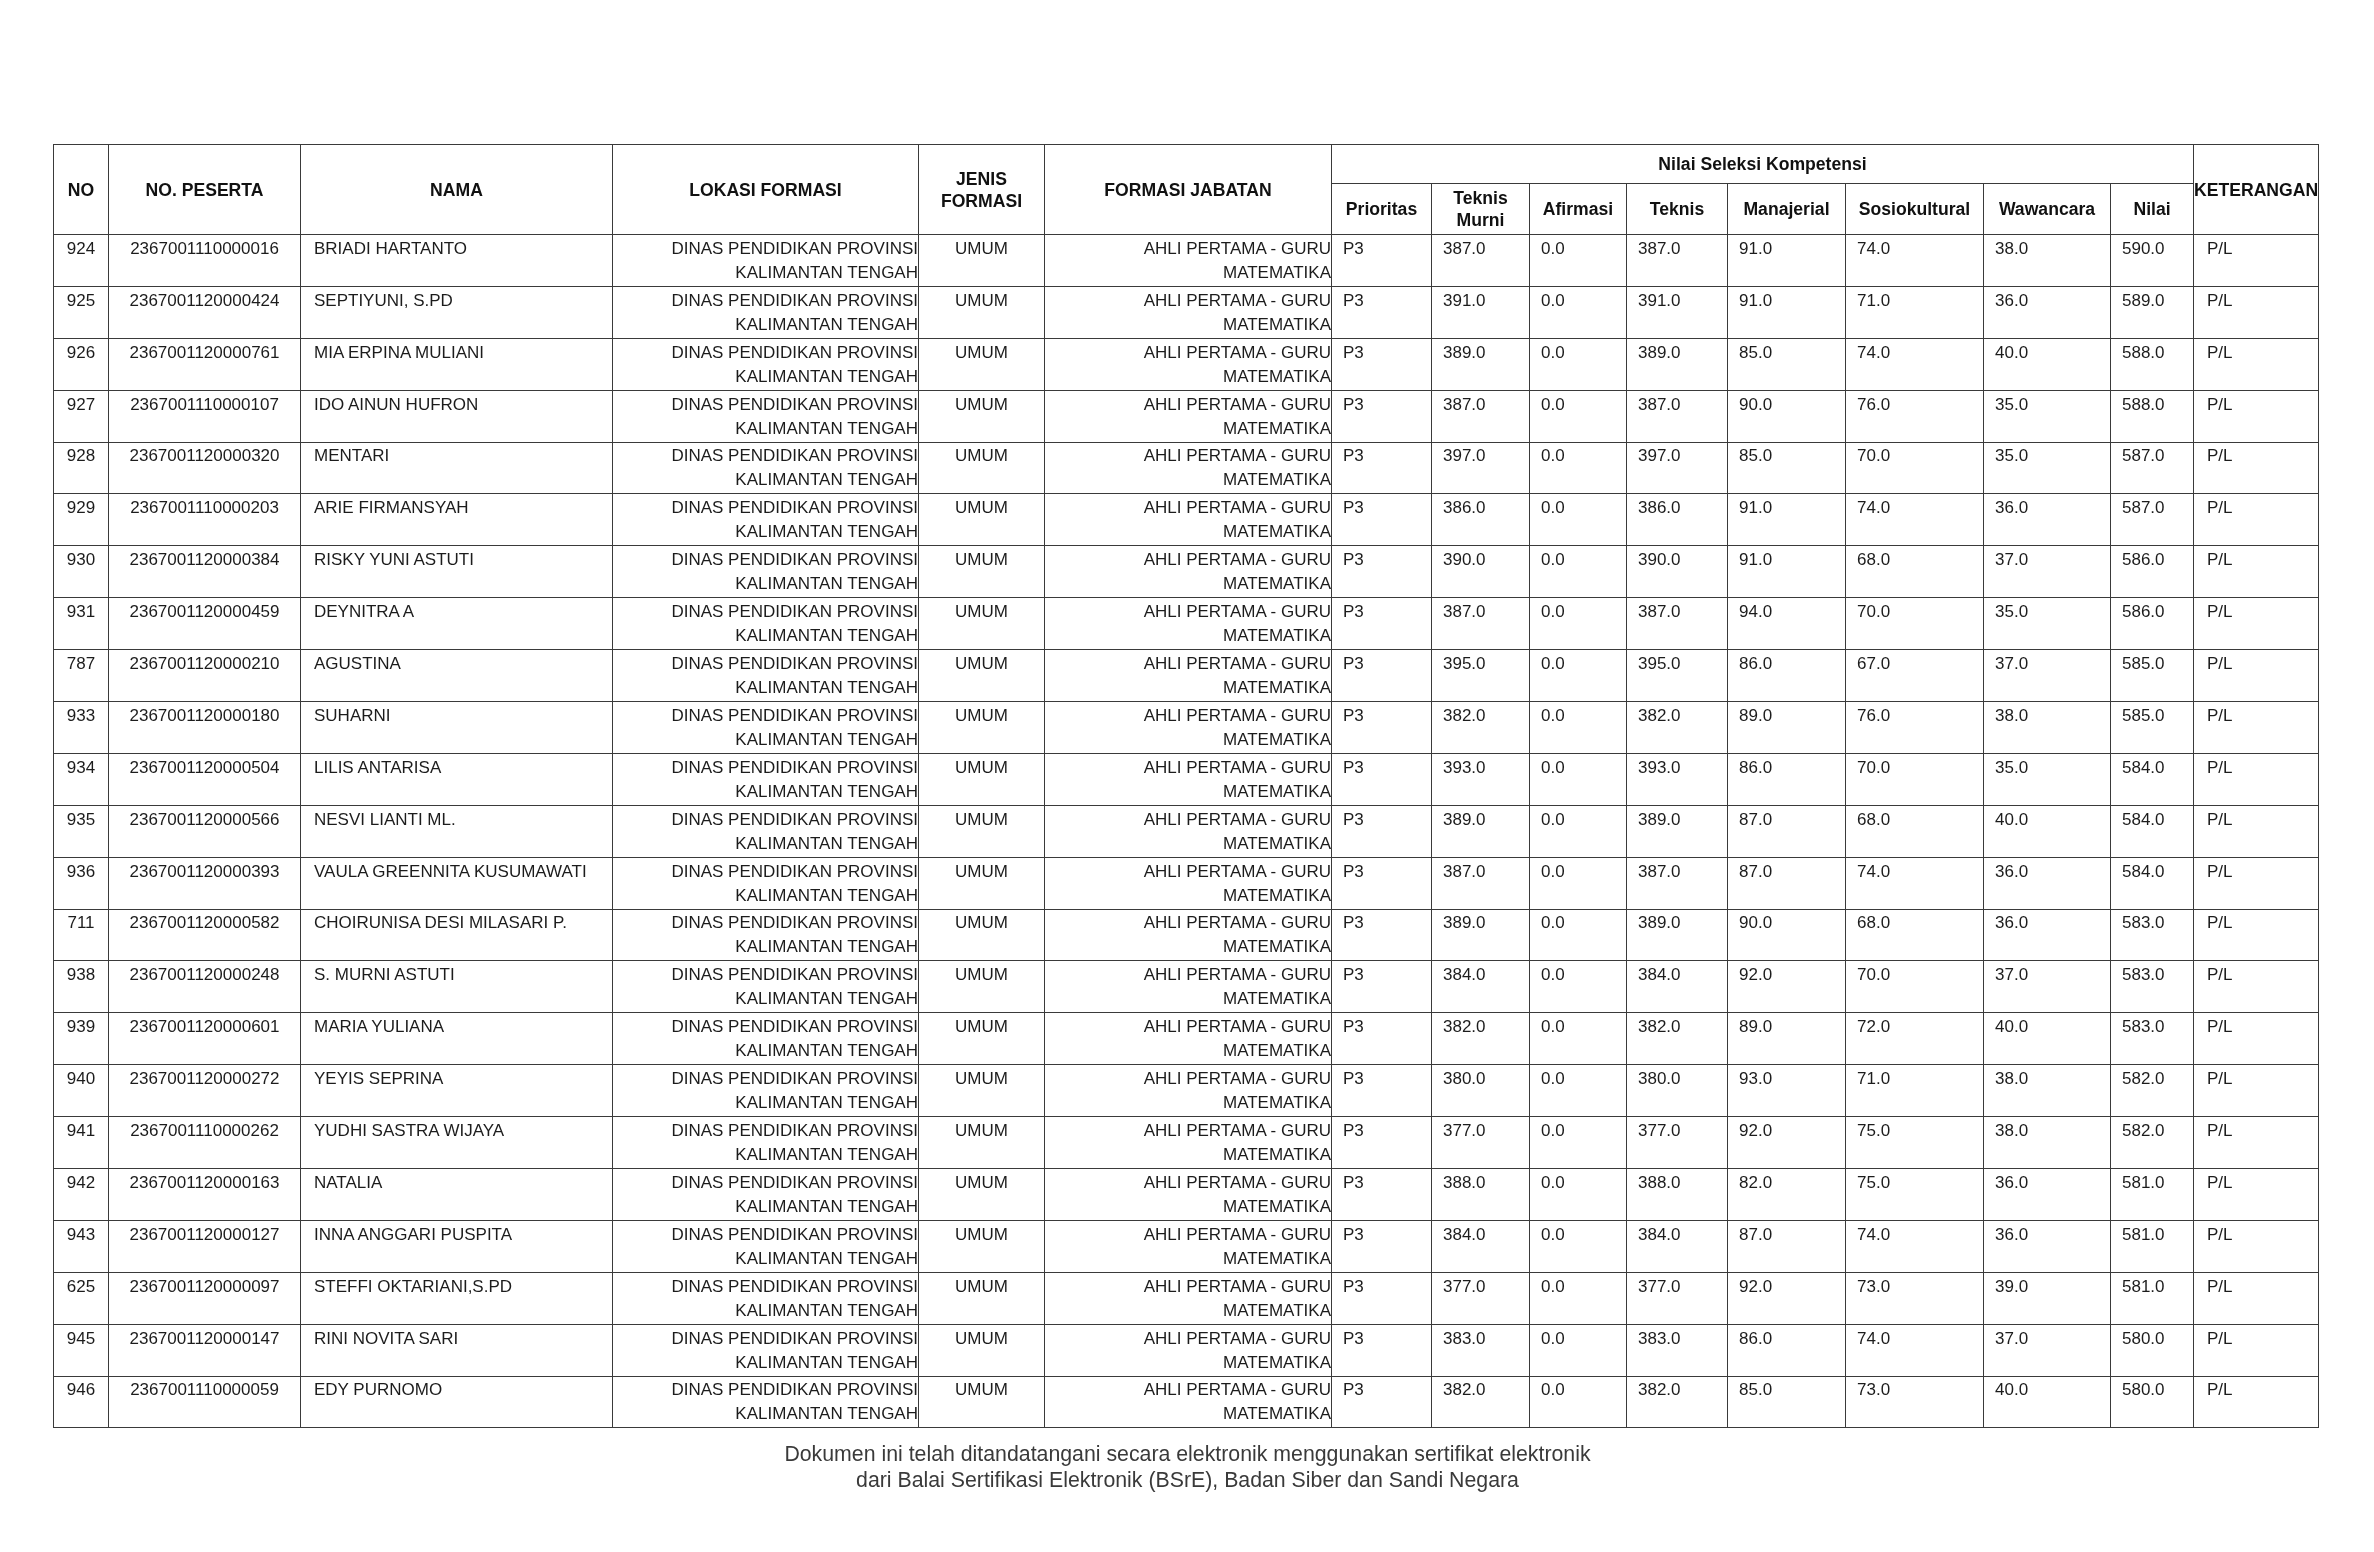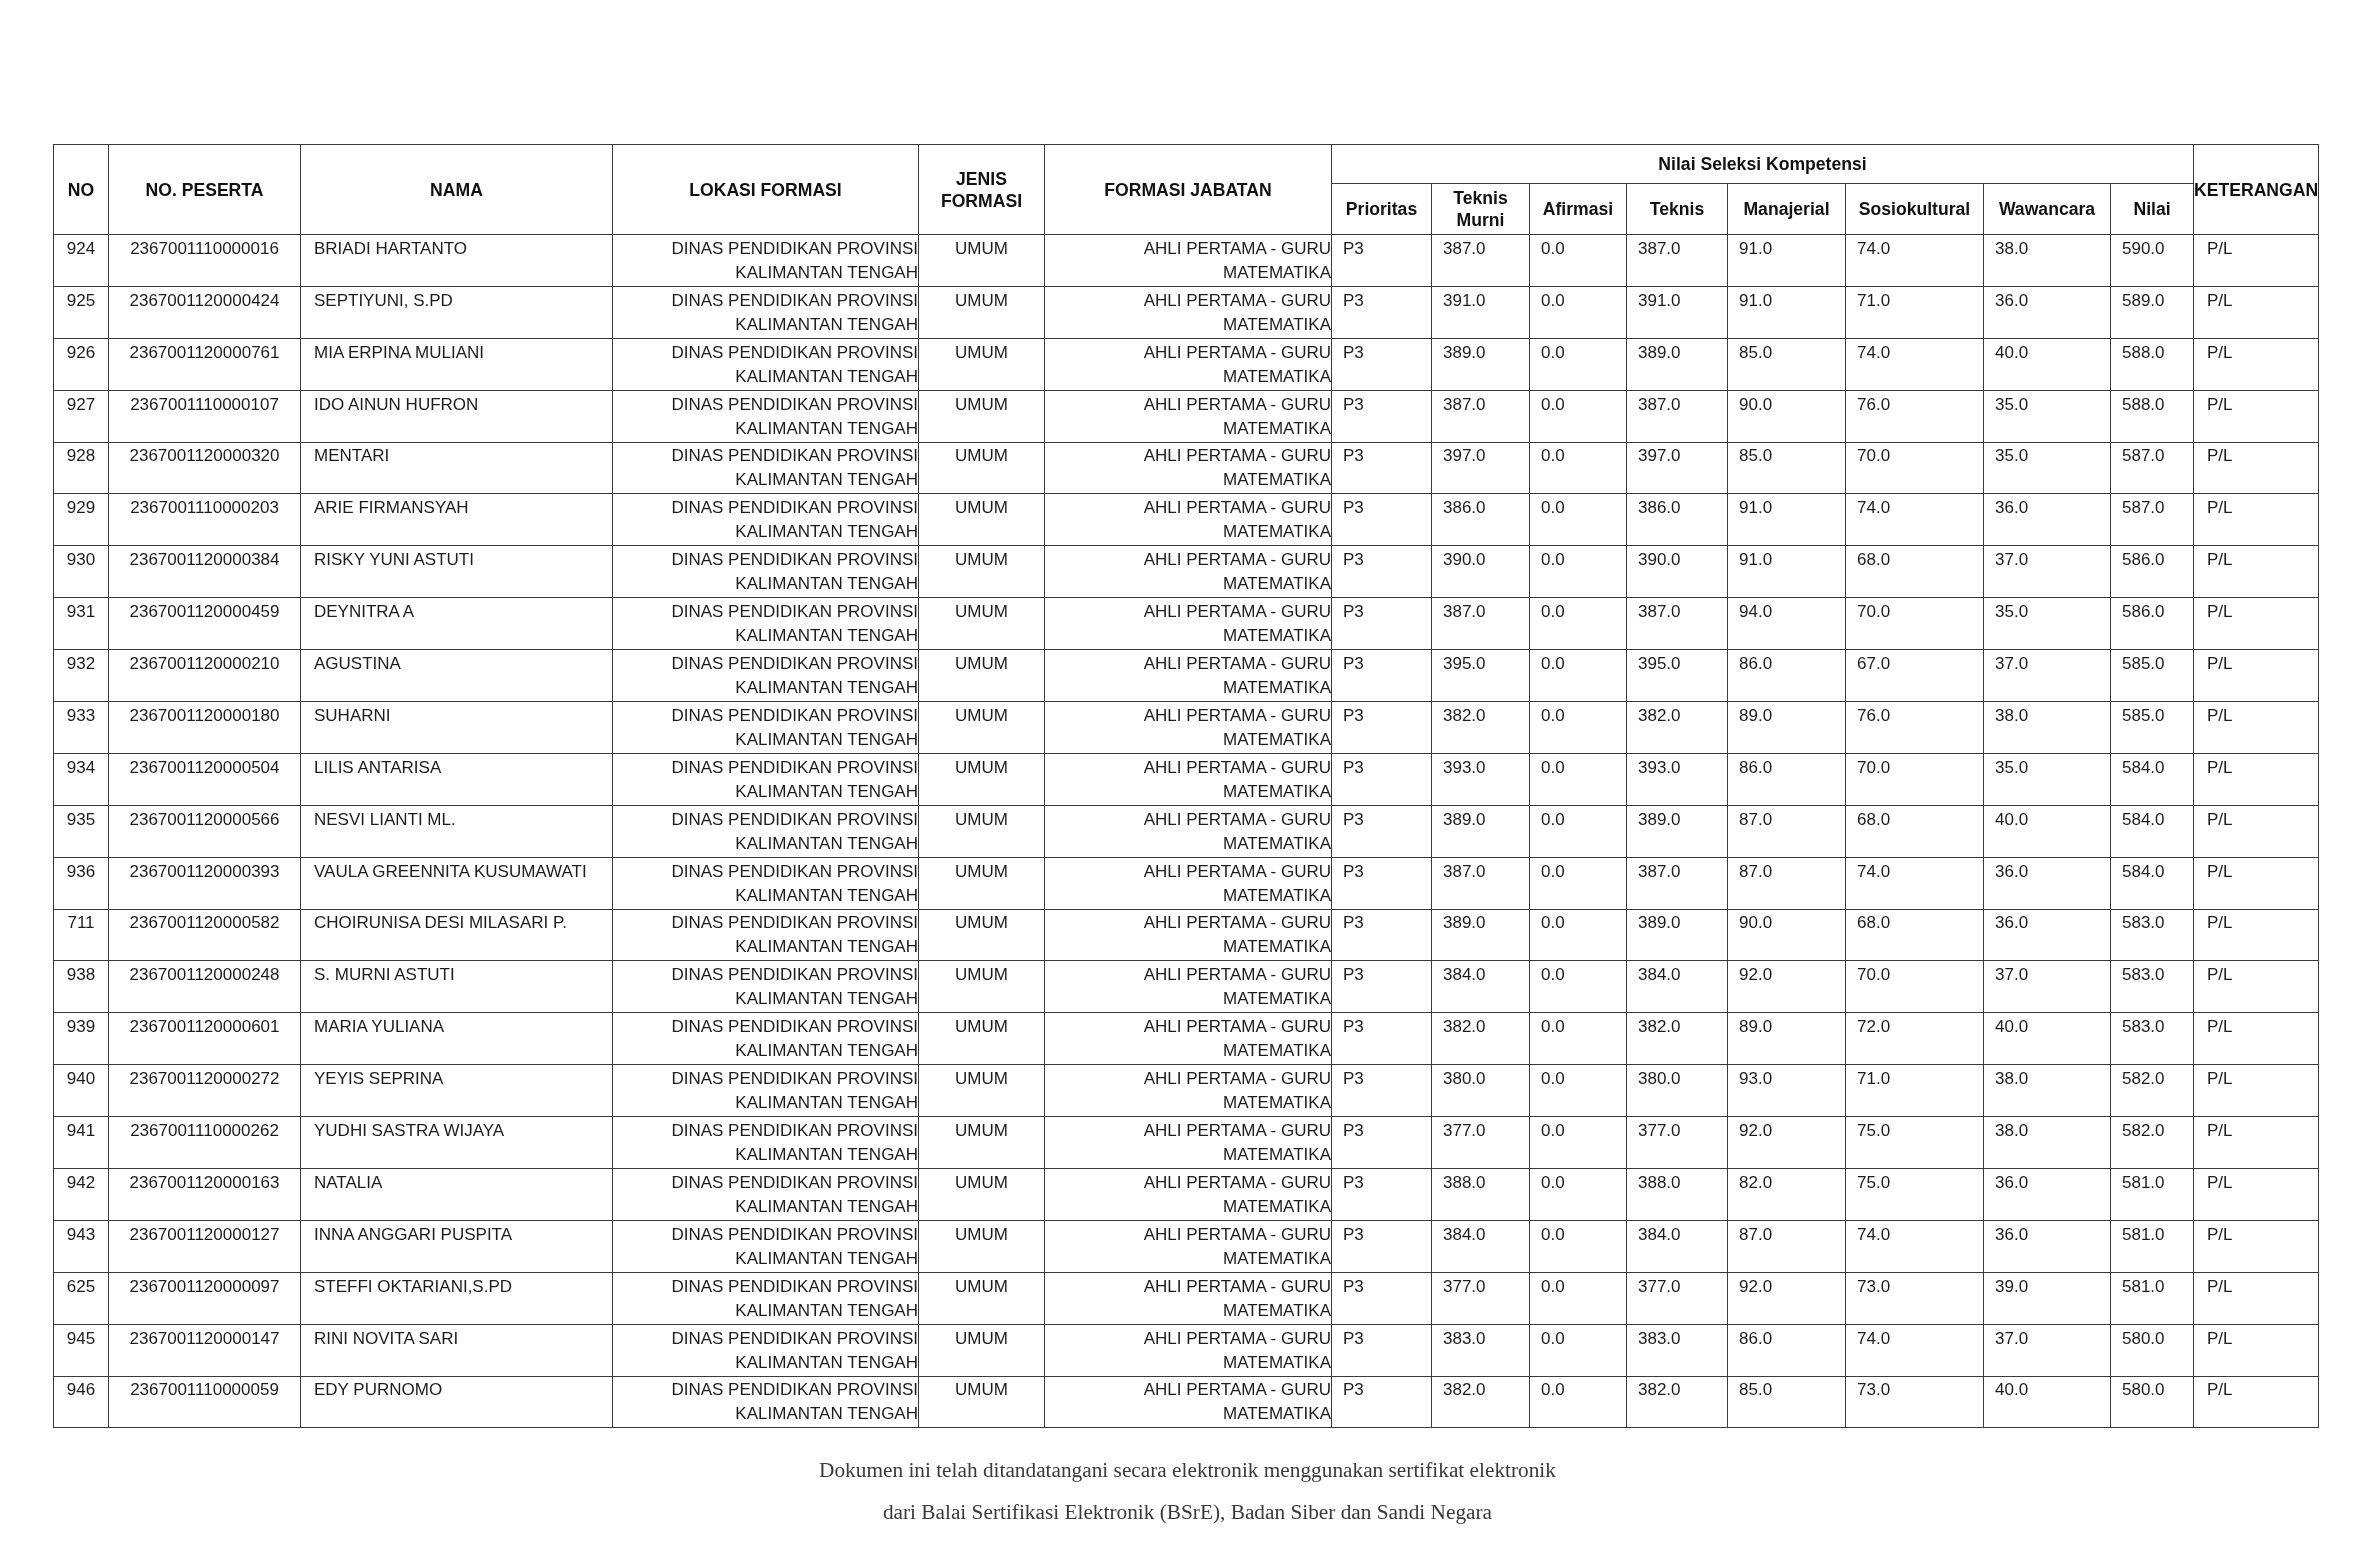--- a/index.html
+++ b/index.html
@@ -30,21 +30,21 @@
   }
   .tbl td.c { text-align: center; }
   .tbl td.pl { padding-left: 13px; }
   .tbl td.pl2 { padding-left: 11px; }
   .tbl td.wrap { white-space: normal; text-align: right; }
   .footer {
     position: absolute; left: 0; width: 2375px; top: 1441px;
     text-align: center; font-family: "Liberation Sans", sans-serif;
     font-size: 21.3px; line-height: 26px; color: #3a3a3a;
   }
-  .footer div { margin: 16px; font-family: Liberation Serif, serif; }
+  .footer div { margin: 0; }
 </style>
 </head>
 <body>
 
 <table class="tbl">
   <colgroup>
     <col style="width:55px">
     <col style="width:192px">
     <col style="width:312px">
     <col style="width:306px">
@@ -213,21 +213,21 @@
         <td class="pl2">387.0</td>
         <td class="pl2">0.0</td>
         <td class="pl2">387.0</td>
         <td class="pl2">94.0</td>
         <td class="pl2">70.0</td>
         <td class="pl2">35.0</td>
         <td class="pl2">586.0</td>
         <td class="pl">P/L</td>
       </tr>
       <tr>
-        <td class="c">932</td>
+        <td class="c">787</td>
         <td class="c">2367001120000210</td>
         <td class="pl">AGUSTINA</td>
         <td class="pl wrap">DINAS PENDIDIKAN PROVINSI KALIMANTAN TENGAH</td>
         <td class="c">UMUM</td>
         <td class="pl wrap">AHLI PERTAMA - GURU MATEMATIKA</td>
         <td class="pl2">P3</td>
         <td class="pl2">395.0</td>
         <td class="pl2">0.0</td>
         <td class="pl2">395.0</td>
         <td class="pl2">86.0</td>

